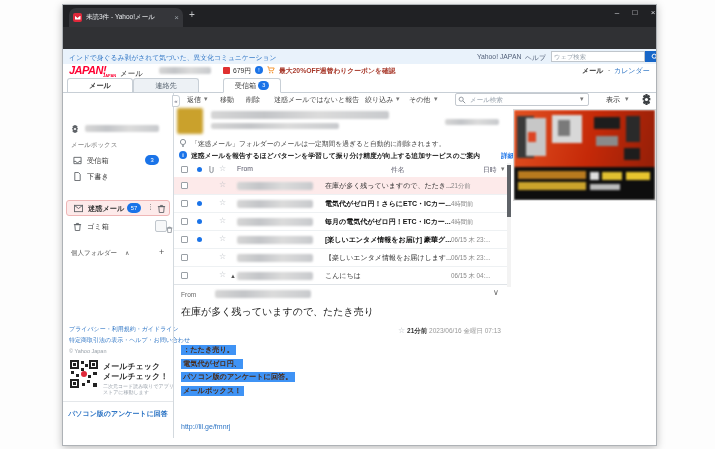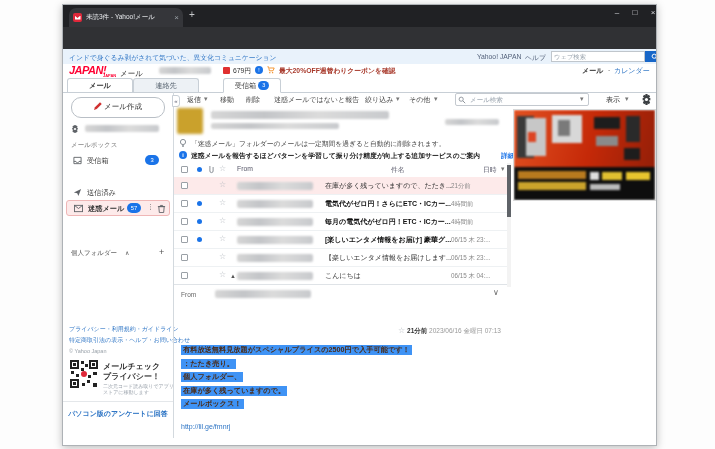--- a/index.html
+++ b/index.html
@@ -167,56 +167,64 @@
     <span class="coupon">最大20%OFF週替わりクーポンを確認</span>
     <span class="nav-right" style="left:519px;color:#333;font-weight:bold;">メール</span>
     <span class="nav-right" style="left:545px;color:#888;">-</span>
     <span class="nav-right" style="left:551px;color:#2e75c5;">カレンダー</span>
 
     <div class="stab active" style="left:4px;width:66px;">メール</div>
     <div class="stab idle" style="left:70px;width:66px;">連絡先</div>
     <div class="mainline"></div>
     <div class="inboxtab"><span>受信箱</span> <span class="bluebadge">3</span></div>
 
-    <div class="compose"><svg style="display:inline-block;vertical-align:-1px;" width="8" height="8" viewBox="0 0 10 10">
-            <path d="M0 10l1.2-3.4L7.5 .3l2.2 2.2L3.4 8.8z" fill="#d03030"></path>
-          </svg> <span>メール作成</span></div>
     <span class="abs" style="left:8px;top:76px;">
           <svg width="8" height="8" viewBox="0 0 10 10">
             <path d="M4 0h2v1.4l1.3-.7 1 1.7L7 3.2l1.5.4v2l-1.5.4 1.3 1.6-1 1.7L6 8.6V10H4V8.6l-1.3.7-1-1.7L3 6 1.5 5.6v-2L3 3.2 1.7 2.4l1-1.7L4 1.4z" fill="#5f6368"></path>
             <circle cx="5" cy="5" r="1.4" fill="#fff"></circle>
           </svg>
         </span>
     <span class="abs blur" style="left:22px;top:76px;width:74px;height:7px;"></span>
     <div class="sideheading">メールボックス</div>
 
     <div class="folder" style="top:104px;">
       <svg width="9" height="9" viewBox="0 0 10 10">
             <path d="M1 1.5h8v7H1z M1 6h2.3c0 .9.8 1.4 1.7 1.4S6.7 6.9 6.7 6H9" fill="none" stroke="#5f6368" stroke-width="1"></path>
           </svg>
       <span class="lbl">受信箱</span>
       <span class="fbadge">3</span>
     </div>
-    <div class="folder" style="top:136px;">
+    <div class="folder" style="top:120px;">
       <svg width="9" height="9" viewBox="0 0 10 10">
-            <path d="M1 5l8-4-3 8-1.3-3.2z" fill="#5f6368"></path>
-          </svg>
-      <span class="lbl">送信済み</span>
+            <path d="M2 .5h4l2 2v7H2z" fill="none" stroke="#5f6368" stroke-width="1"></path>
+          </svg>
+      <span class="lbl">下書き</span>
     </div>
     <div class="selfolder" style="top:151px;">
       <svg style="position:absolute;left:7px;top:3px;" width="9" height="9" viewBox="0 0 10 10">
             <rect x=".5" y="1.5" width="9" height="7" fill="none" stroke="#5f6368" stroke-width="1"></rect>
             <path d="M.5 1.5L5 5l4.5-3.5" fill="none" stroke="#5f6368" stroke-width="1"></path>
           </svg>
       <span style="position:absolute;left:21px;top:3px;font-size:7.2px;font-weight:bold;color:#333;">迷惑メール</span>
       <span class="fbadge" style="left:60px;">57</span>
       <span style="position:absolute;left:80px;top:2px;font-size:7px;color:#555;">⋮</span>
       <svg style="position:absolute;left:90px;top:3px;" width="9" height="9" viewBox="0 0 10 10">
             <path d="M2 3h6l-.6 6.5H2.6z M1 2.8h8 M3.8 2.8V1.6h2.4v1.2" fill="none" stroke="#5f6368" stroke-width="1"></path>
           </svg>
+    </div>
+    <div class="folder" style="top:170px;">
+      <svg width="9" height="9" viewBox="0 0 10 10">
+            <path d="M2 3h6l-.6 6.5H2.6z M1 2.8h8 M3.8 2.8V1.6h2.4v1.2" fill="none" stroke="#5f6368" stroke-width="1"></path>
+          </svg>
+      <span class="lbl">ゴミ箱</span>
+      <span style="position:absolute;left:92px;top:1px;width:12px;height:12px;border:1px solid #c0c6cc;border-radius:2px;box-sizing:border-box;background:#f7f8f9;">
+            <svg style="margin:1.5px auto;" width="7" height="7" viewBox="0 0 10 10">
+              <path d="M2 3h6l-.6 6.5H2.6z M1 2.8h8 M3.8 2.8V1.6h2.4v1.2" fill="none" stroke="#8a9097" stroke-width="1.2"></path>
+            </svg>
+          </span>
     </div>
 
     <span class="abs" style="left:8px;top:200px;font-size:6.5px;color:#555;">個人フォルダー</span>
     <span class="abs" style="left:62px;top:200px;font-size:6px;color:#555;">∧</span>
     <span class="abs" style="left:96px;top:198px;font-size:9px;color:#555;">+</span>
 
     <span class="flink" style="top:276px;">プライバシー・利用規約・ガイドライン</span>
     <span class="flink" style="top:287px;">特定商取引法の表示・ヘルプ・お問い合わせ</span>
     <span class="abs" style="left:6px;top:299px;font-size:5.5px;color:#99a1a9;">© Yahoo Japan</span>
 
@@ -239,21 +247,21 @@
             <rect x="7" y="15" width="3" height="3" fill="#222"></rect>
             <rect x="24" y="13" width="4" height="3" fill="#222"></rect>
             <rect x="19" y="16" width="3" height="3" fill="#222"></rect>
             <rect x="13" y="24" width="3" height="3" fill="#222"></rect>
             <rect x="18" y="21" width="3" height="3" fill="#222"></rect>
             <rect x="24" y="24" width="4" height="4" fill="#222"></rect>
             <circle cx="15" cy="15" r="3" fill="#e0283a"></circle>
           </svg>
         </span>
     <span class="qrtitle" style="top:312px;">メールチェック</span>
-    <span class="qrtitle" style="top:322px;">プライバシー！</span>
+    <span class="qrtitle" style="top:322px;">メールチェック！</span>
     <span class="qrcap" style="top:334px;">二次元コード読み取りでアプリ</span>
     <span class="qrcap" style="top:340px;">ストアに移動します</span>
     <span class="abs" style="left:0;top:352px;width:110px;height:1px;background:#e4e7ea;"></span>
     <span class="survey" style="top:360px;">パソコン版のアンケートに回答</span>
 
     <div class="vline"></div>
     <span class="abs" style="left:109px;top:46px;width:8px;height:12px;background:#fff;border:1px solid #c8cfd6;border-radius:0 3px 3px 0;font-size:6px;color:#667;text-align:center;line-height:11px;box-sizing:border-box;">«</span>
 
     <span class="tbtn" style="left:124px;">返信</span>
     <span class="tbtn" style="left:141px;color:#777;">▾</span>
@@ -357,27 +365,27 @@
       <span class="rtime">06/15 木 04:...</span>
     </div>
 
     <div class="vscroll">
           <div class="vthumb"></div>
         </div>
 
     <span class="abs" style="left:118px;top:242px;font-size:6.5px;color:#666;">From</span>
     <span class="abs blur" style="left:152px;top:241px;width:96px;height:8px;"></span>
     <span class="abs" style="left:430px;top:239px;font-size:8px;color:#666;">∨</span>
+    <span class="abs" style="left:118px;top:256px;font-size:10px;color:#222;">在庫が多く残っていますので、たたき売り</span>
     <span class="abs" style="left:300px;top:278px;width:138px;text-align:right;font-size:6.5px;color:#999;white-space:nowrap;"><span class="star" style="position:static;">☆</span> <b style="color:#333;">21分前</b> <span>2023/06/16 金曜日 07:13</span></span>
 
     <div class="abs" style="left:118px;top:296px;">
-      <span class="hl">有料放送無料見放題がスペシャルプライスの2500円で入手可能です！</span>
       <span class="hl">：たたき売り。</span>
-      <span class="hl">個人フォルダー、</span>
-      <span class="hl">在庫が多く残っていますので。</span>
+      <span class="hl">電気代がゼロ円、</span>
+      <span class="hl">パソコン版のアンケートに回答。</span>
       <span class="hl">メールボックス！</span>
     </div>
     <span class="abs" style="left:118px;top:374px;font-size:7px;color:#2e75c5;">http://lil.ge/fmnrj</span>
 
     <div class="ad">
       <div class="adin">
         <div class="adred"></div>
         <span class="abs" style="left:3px;top:6px;width:17px;height:42px;background:#3a3a3a;"></span>
         <span class="abs" style="left:12px;top:8px;width:20px;height:38px;background:#c7c7c7;"></span>
         <span class="abs" style="left:14px;top:22px;width:8px;height:10px;background:#d42;"></span>

